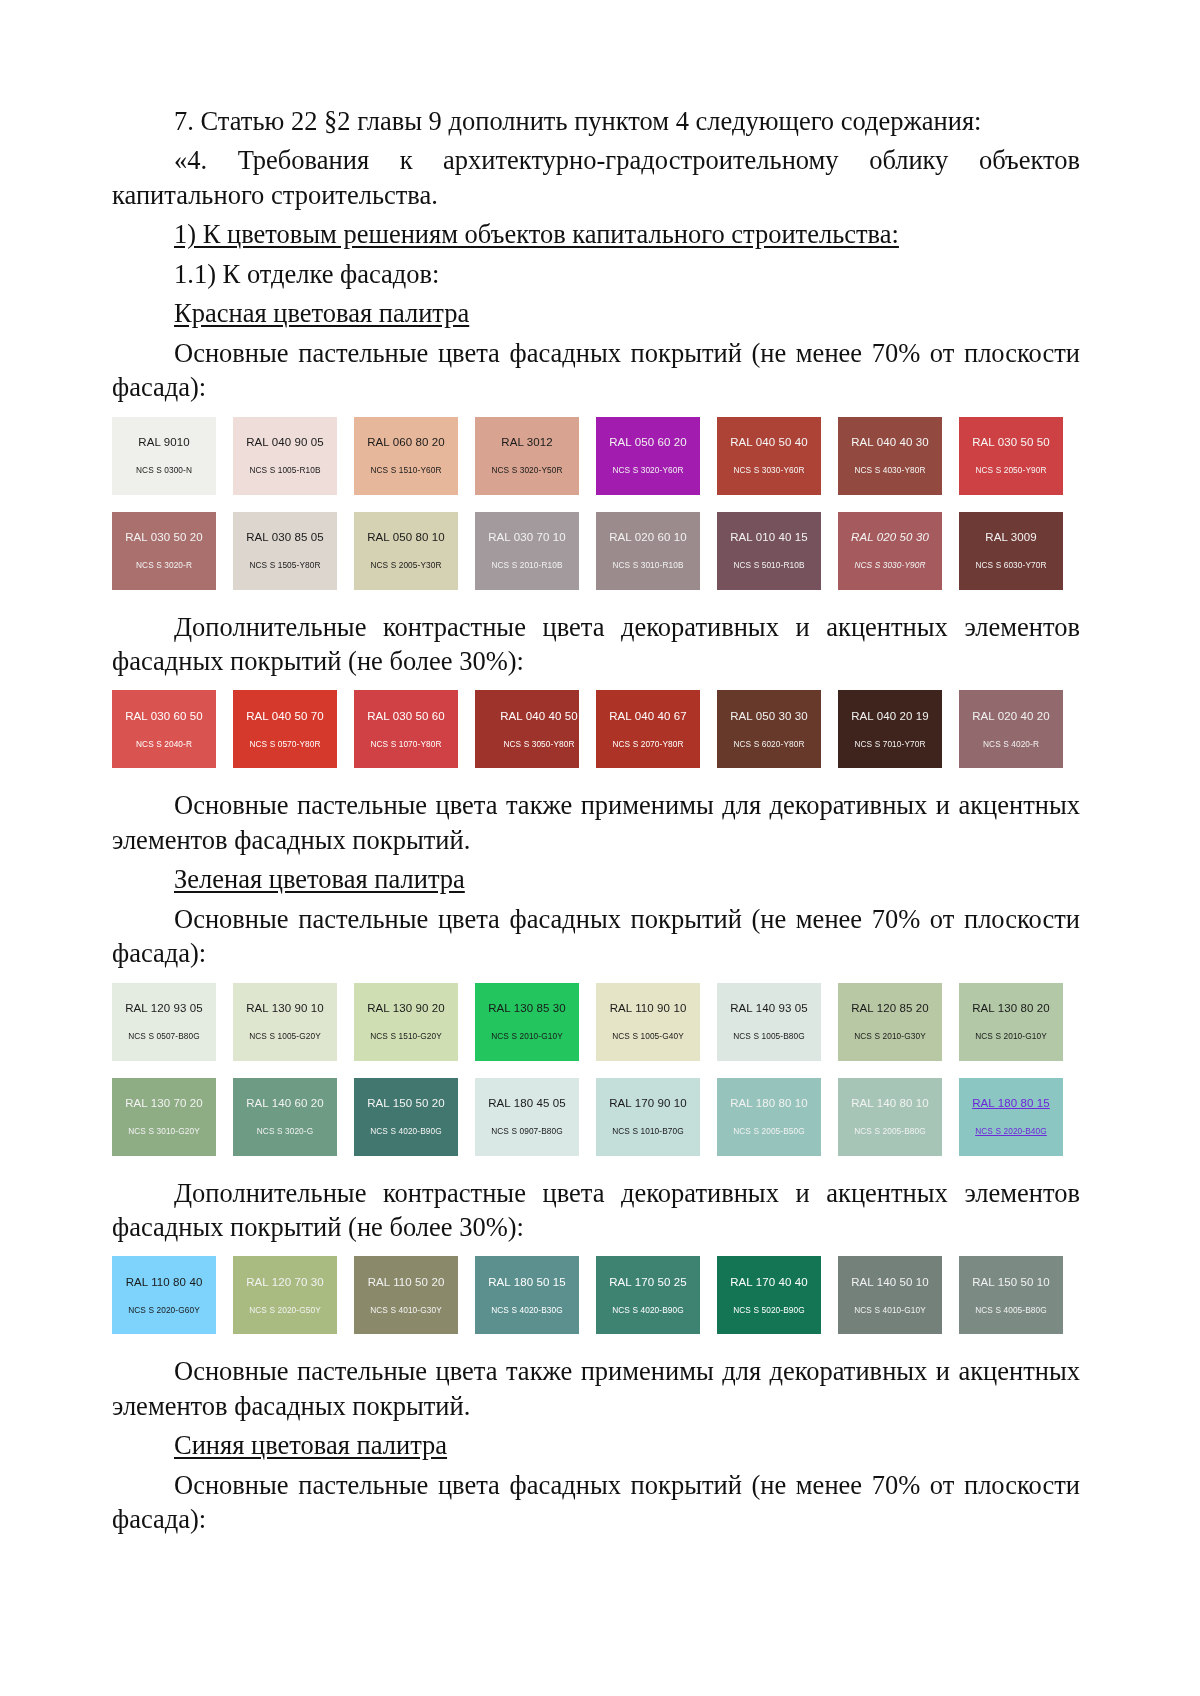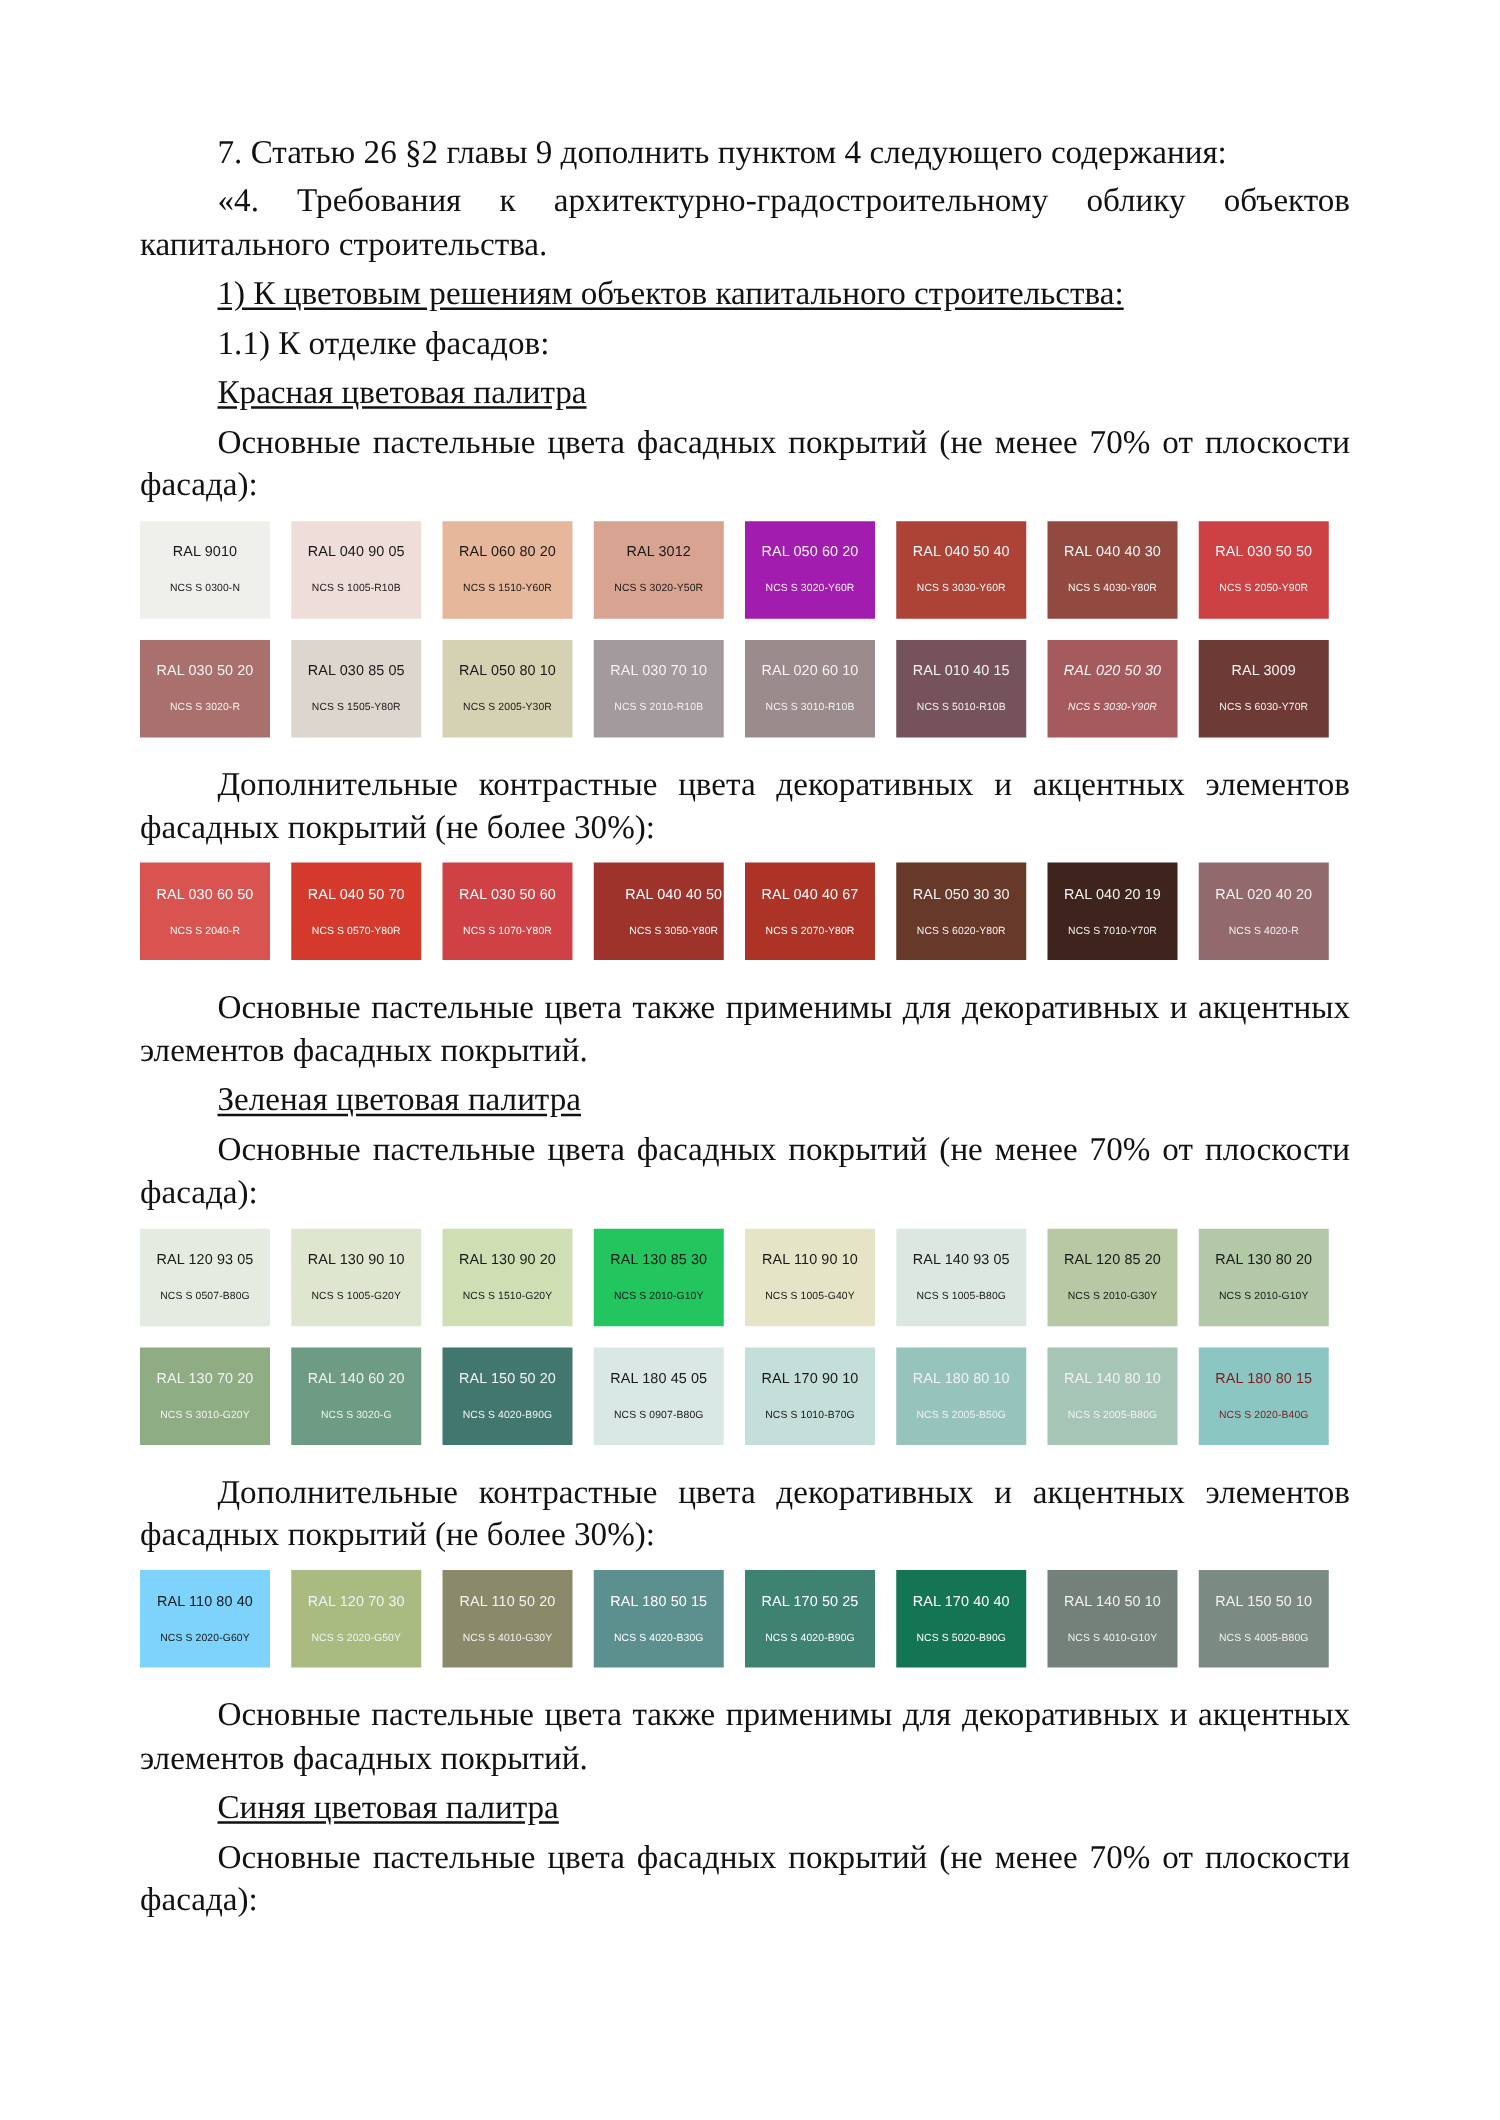--- a/index.html
+++ b/index.html
@@ -75,21 +75,21 @@
     white-space: nowrap;
     font-weight: 400;
   }
   .rows-stack { display: flex; flex-direction: column; gap: 17px; }
 </style>
 </head>
 <body>
 
 <div class="page">
 
-  <p class="body-text indent">7. Статью 26 §2 главы 9 дополнить пунктом 4 следующего содержания:</p>
+  <p class="body-text indent">7. Статью 22 §2 главы 9 дополнить пунктом 4 следующего содержания:</p>
 
   <div class="gap-sm"></div>
   <p class="body-text indent justify">«4. Требования к архитектурно-градостроительному облику объектов капитального строительства.</p>
 
   <div class="gap-sm"></div>
   <p class="body-text indent"><span class="u">1) К цветовым решениям объектов капитального строительства:</span></p>
 
   <div class="gap-sm"></div>
   <p class="body-text indent">1.1) К отделке фасадов:</p>
 
@@ -279,21 +279,21 @@
           <div class="ncs">NCS S 1010-B70G</div>
         </div>
         <div class="swatch" style="background: rgb(150, 195, 187); color: rgb(242, 242, 242);">
           <div class="ral">RAL 180 80 10</div>
           <div class="ncs">NCS S 2005-B50G</div>
         </div>
         <div class="swatch" style="background: rgb(166, 197, 182); color: rgb(242, 242, 242);">
           <div class="ral">RAL 140 80 10</div>
           <div class="ncs">NCS S 2005-B80G</div>
         </div>
-        <div class="swatch" style="background: rgb(140, 198, 194); color: #7f1d1d;">
+        <div class="swatch" style="background: rgb(140, 198, 194); color: #6d28d9; text-decoration: underline;">
           <div class="ral">RAL 180 80 15</div>
           <div class="ncs">NCS S 2020-B40G</div>
         </div>
       </div>
   </div>
 
   <div class="gap-lg"></div>
   <p class="body-text indent justify">Дополнительные контрастные цвета декоративных и акцентных элементов фасадных покрытий (не более 30%):</p>
 
   <div class="gap-md"></div>

